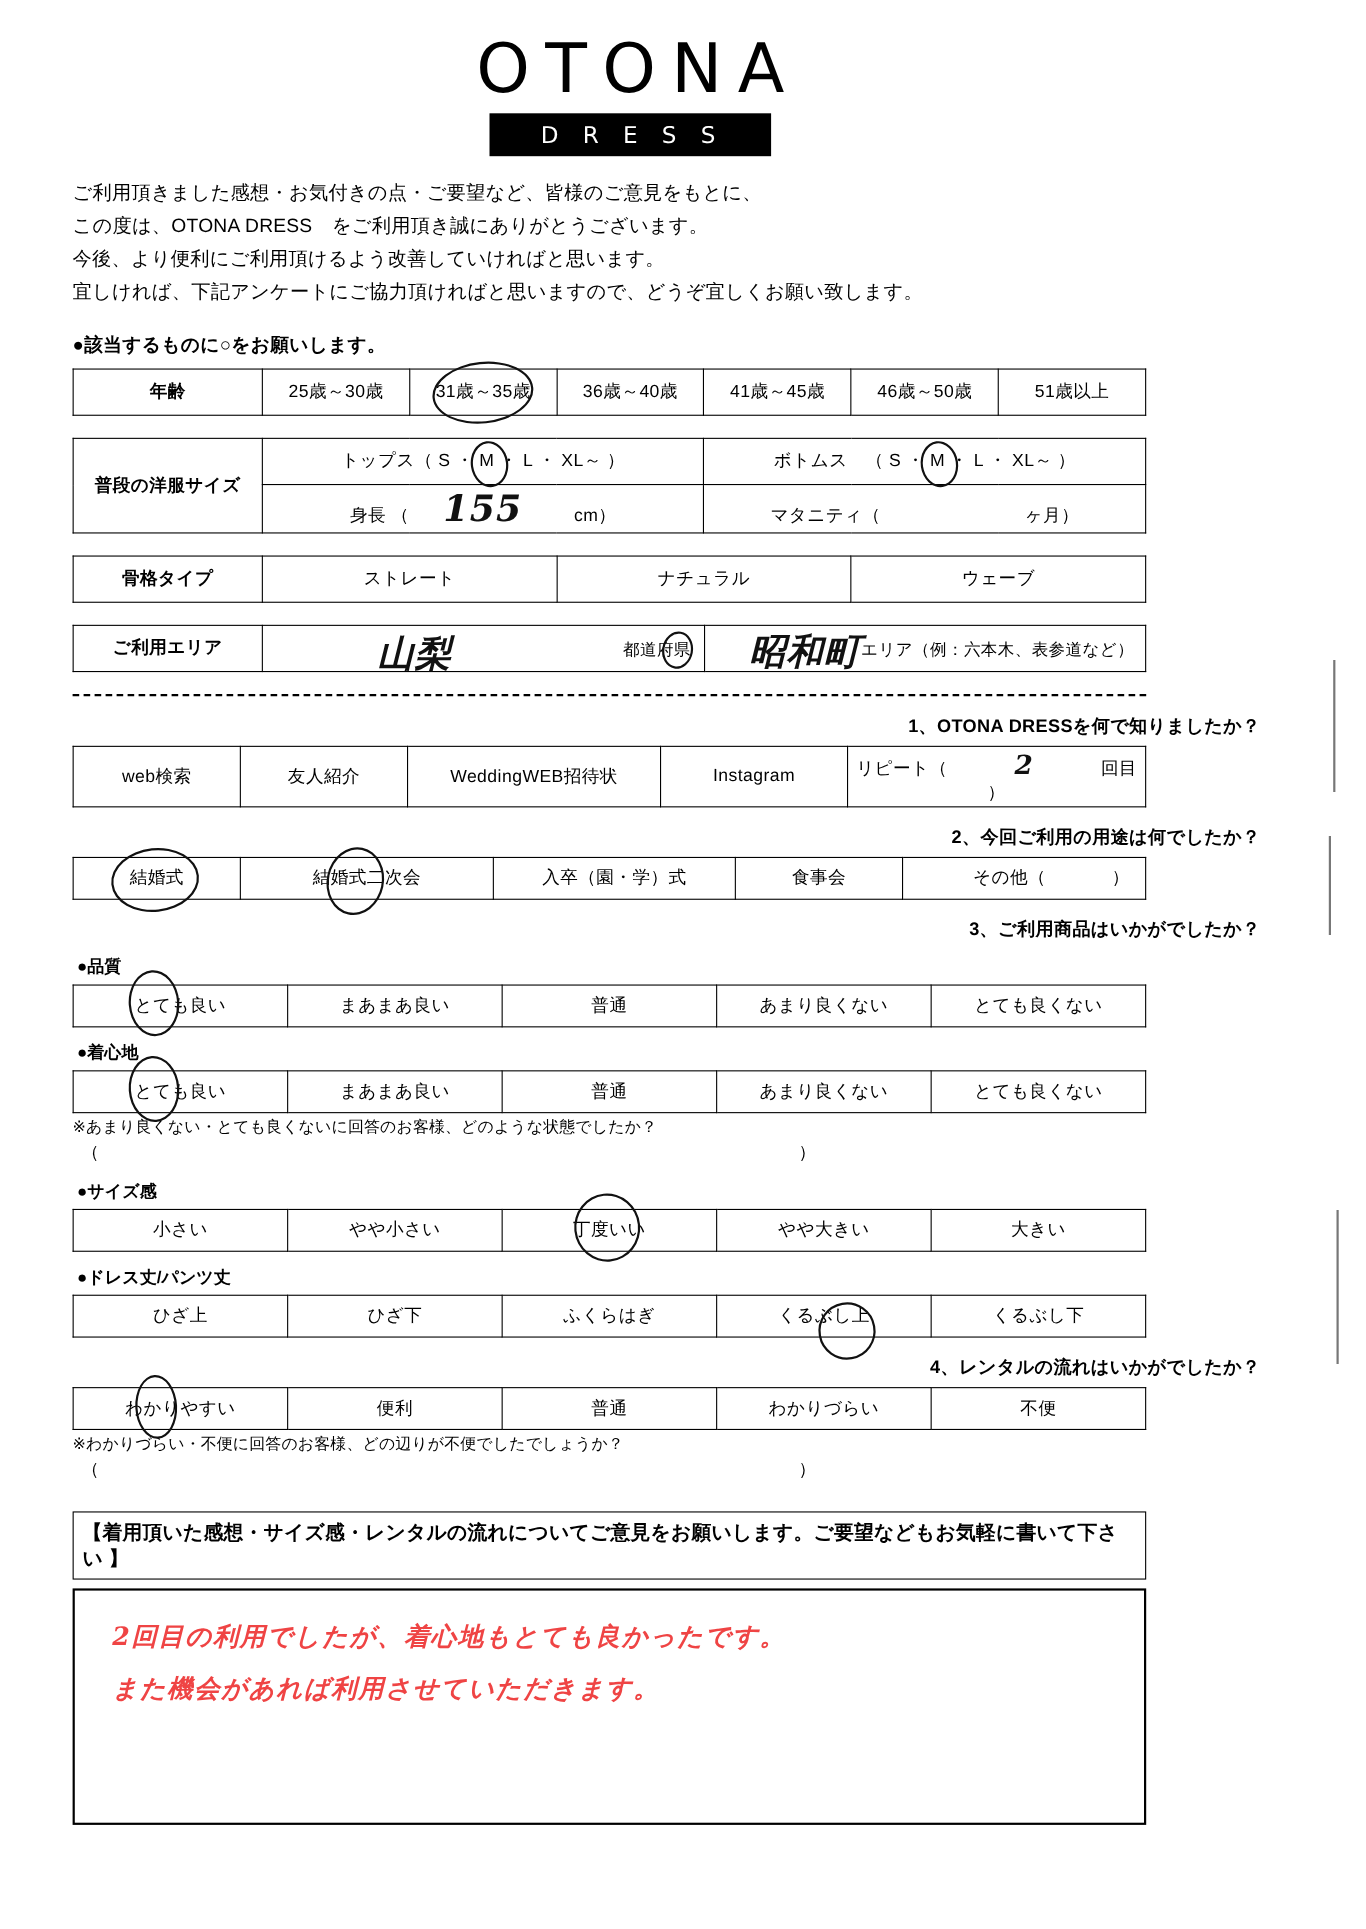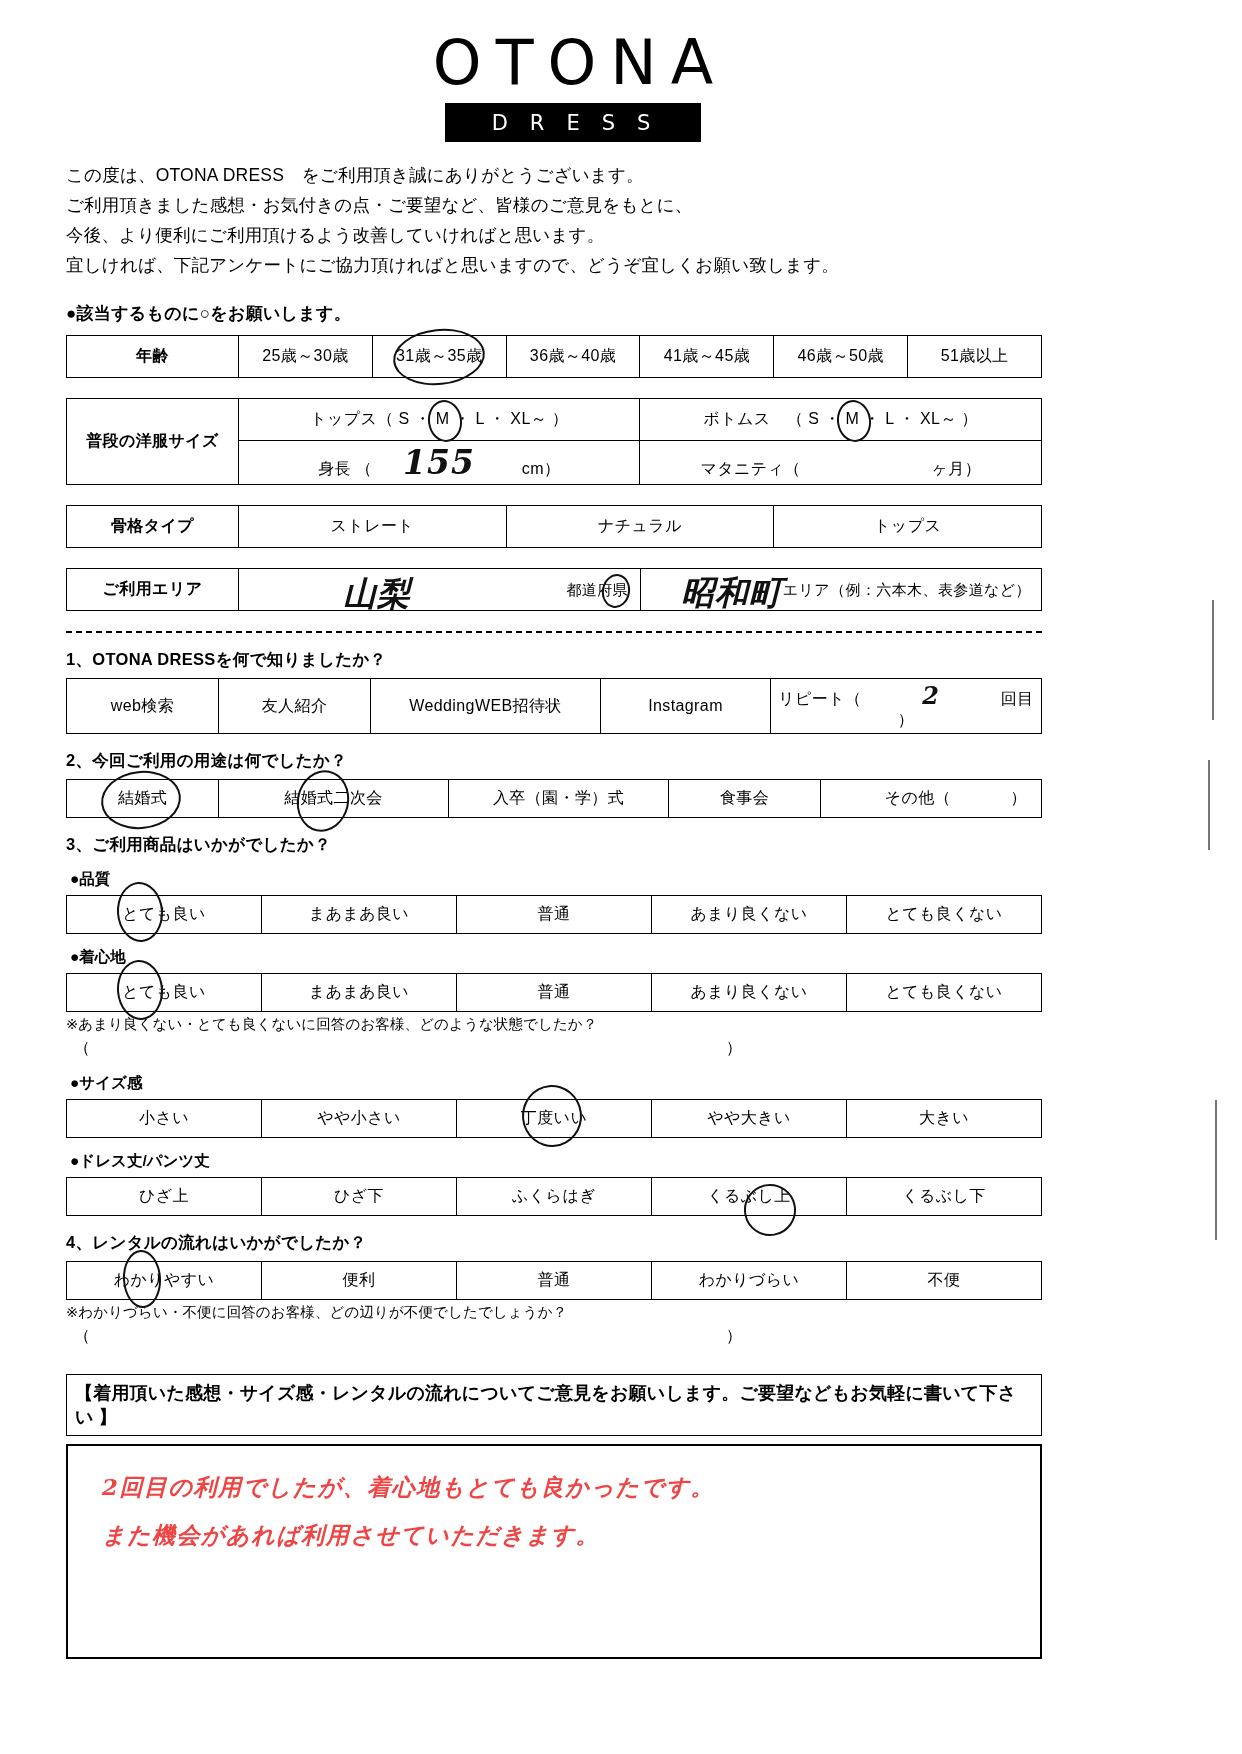--- a/index.html
+++ b/index.html
@@ -83,20 +83,21 @@
   .tbl td.hdr { font-weight: bold; font-size: 16px; }
   .tbl.thin td { height: 38px; }
   .spacer-20 { height: 20px; }
 
   
   .q-label {
     margin: 16px 0 7px 66px;
     font-size: 16.5px;
     font-weight: bold;
     letter-spacing: 0.3px;
+    text-align: right;
   }
   .sub-label {
     margin: 13px 0 5px 70px;
     font-size: 15.5px;
     font-weight: bold;
   }
   .note {
     margin: 3px 0 0 66px;
     font-size: 14.5px;
     letter-spacing: 0.1px;
@@ -207,22 +208,22 @@
 <body>
 
 <div class="page">
 
   <div class="logo-wrap">
     <div class="logo-otona">OTONA</div>
     <div class="logo-dress">DRESS</div>
   </div>
 
   <div class="intro">
+    <div>ご利用頂きました感想・お気付きの点・ご要望など、皆様のご意見をもとに、</div>
     <div>この度は、OTONA DRESS　をご利用頂き誠にありがとうございます。</div>
-    <div>ご利用頂きました感想・お気付きの点・ご要望など、皆様のご意見をもとに、</div>
     <div>今後、より便利にご利用頂けるよう改善していければと思います。</div>
     <div>宜しければ、下記アンケートにご協力頂ければと思いますので、どうぞ宜しくお願い致します。</div>
   </div>
 
   <div class="section-head">●該当するものに○をお願いします。</div>
 
   <table class="tbl">
     <tbody>
         <tr>
       <td class="hdr" style="width:172px;">年齢</td>
@@ -272,21 +273,21 @@
     </table>
 
   <div class="spacer-20"></div>
 
   <table class="tbl">
     <tbody>
         <tr>
       <td class="hdr" style="width:172px;">骨格タイプ</td>
       <td>ストレート</td>
       <td>ナチュラル</td>
-      <td>トップス</td>
+      <td>ウェーブ</td>
     </tr>
   </tbody>
     </table>
 
   <div class="spacer-20"></div>
 
   <table class="tbl">
     <tbody>
         <tr>
       <td class="hdr" style="width:172px;">ご利用エリア</td>

